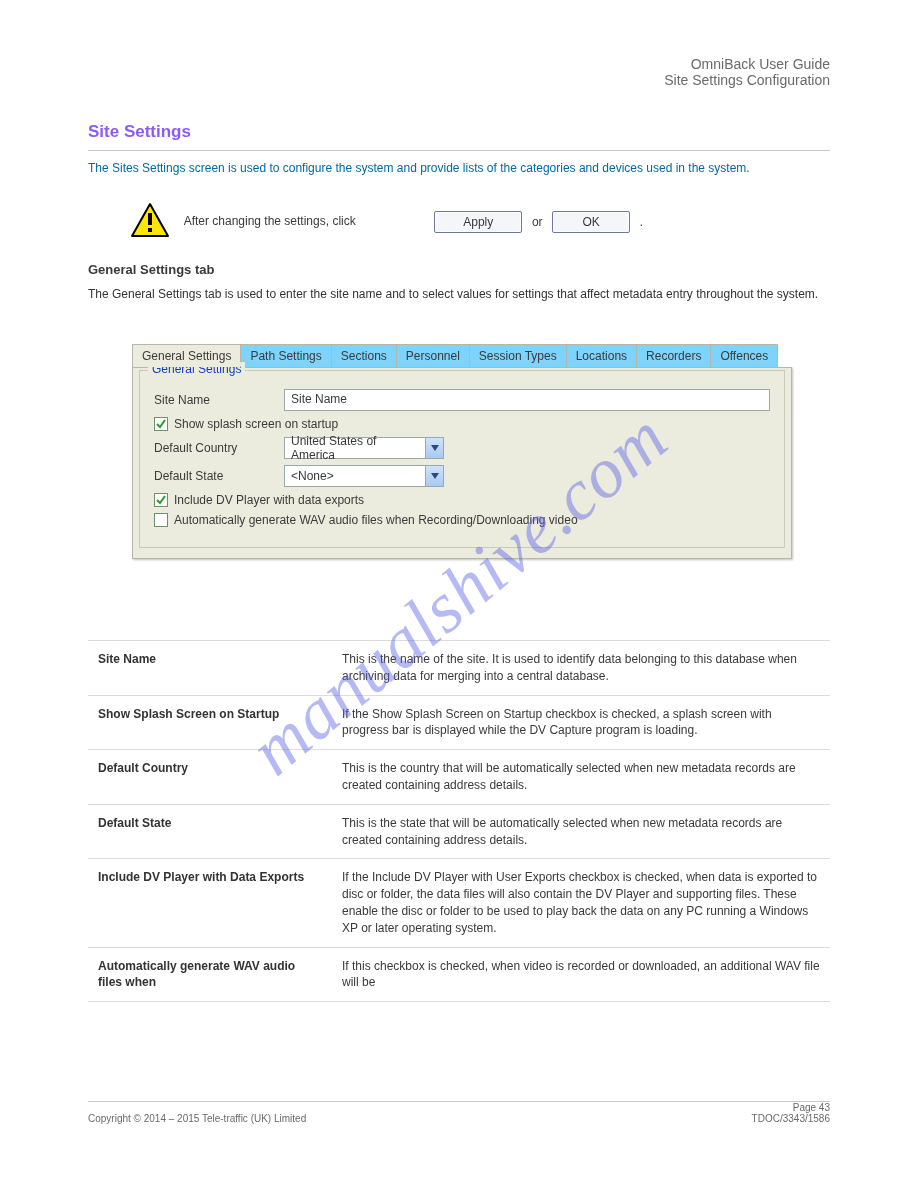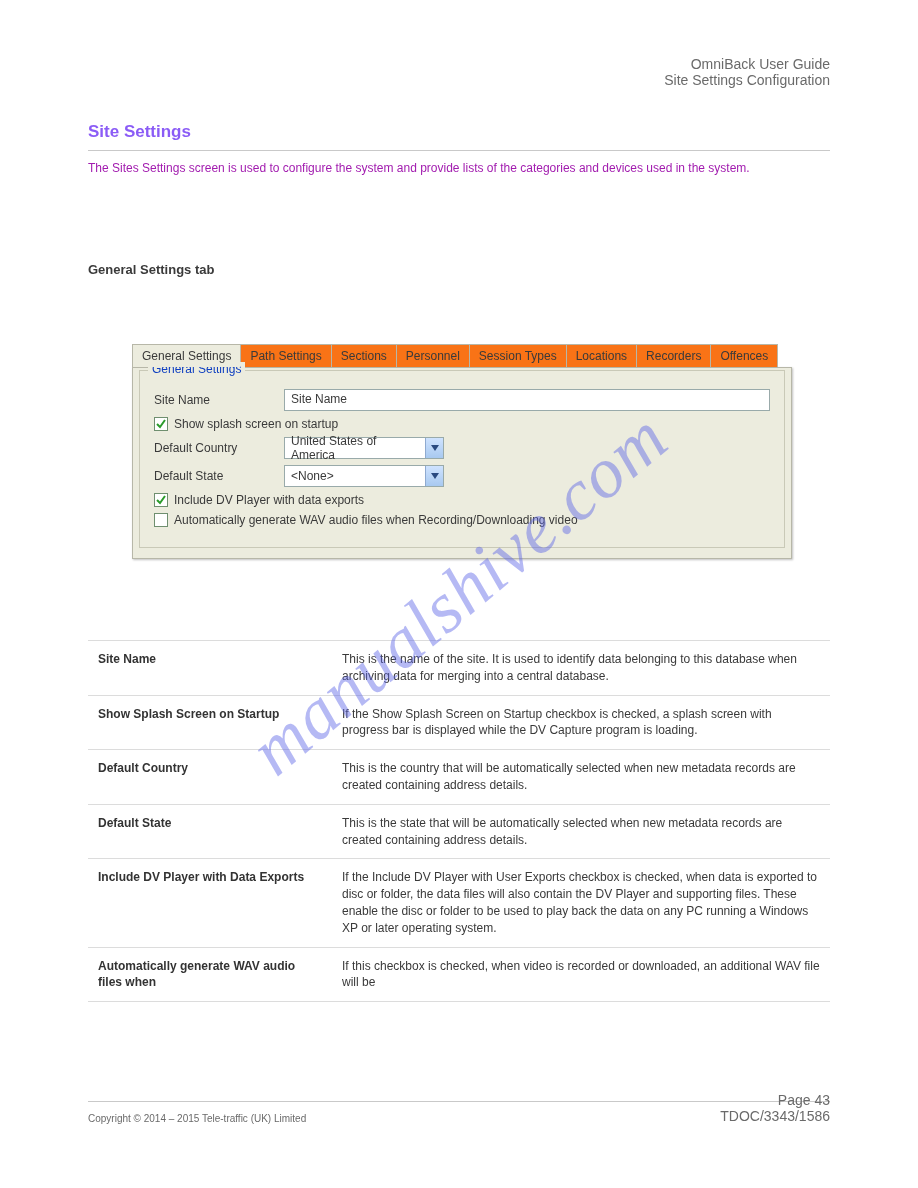--- a/index.html
+++ b/index.html
@@ -9,35 +9,35 @@
     background: #fff;
     font-family: Arial, Helvetica, sans-serif;
     font-size: 13px;
     color: #3a3a3a;
     position: relative;
   }
   .page { position: relative; width: 918px; height: 1188px; }
   .header-right { position:absolute; right:88px; top:56px; font-size:14px; color:#6a6a6a; text-align:right; }
   .section-title { position:absolute; left:88px; top:122px; font-size:17px; font-weight:bold; color:#8b5cf6; }
   .hr1 { position:absolute; left:88px; top:150px; width:742px; height:1px; background:#c9c9c9; }
-  .body1 { position:absolute; left:88px; top:160px; width:742px; font-size:12px; color:#a21caf; line-height:1.45; }
+  .body1 { position:absolute; left:88px; top:160px; width:742px; font-size:12px; color:#0369a1; line-height:1.45; }
 
   .warn-row { position:absolute; left:130px; top:202px; width:700px; }
   .warn-icon { display:inline-block; vertical-align:middle; }
   .warn-text { display:inline-block; vertical-align:middle; font-size:12px; margin-left:10px; width:245px; line-height:1.35;}
   .inline-btn { display:inline-block; vertical-align:middle; margin:0 2px; height:22px; line-height:20px; padding:0 28px; font-size:12px; background:#f4f6f9; border:1px solid #6a7a9c; border-radius:2px; box-shadow:inset 0 0 0 1px #fff; cursor:default; text-align:center; min-width:78px;}
   .warn-text2 { display:inline-block; vertical-align:middle; font-size:12px; margin:0 4px;}
 
   .sub1 { position:absolute; left:88px; top:262px; font-size:13px; font-weight:bold; color:#3a3a3a;}
   .body2 { position:absolute; left:88px; top:286px; width:742px; font-size:12px; color:#333; line-height:1.4;}
 
   
   .dialog { position:absolute; left:132px; top:344px; width:660px; }
   .tabs { display:flex; font-size:12px; }
-  .tab { padding:4px 9px 4px 9px; border:1px solid #b7b7a8; border-bottom:none; background:#f97316; margin-right:0px; border-right:none; cursor:default;}
+  .tab { padding:4px 9px 4px 9px; border:1px solid #b7b7a8; border-bottom:none; background:#7dd3fc; margin-right:0px; border-right:none; cursor:default;}
   .tab:last-child { border-right:1px solid #b7b7a8;}
   .tab.active { background:#ececde; position:relative; z-index:2;}
   .panel { border:1px solid #b7b7a8; background:#ececde; padding:2px 6px 10px 6px; box-shadow:1px 1px 2px rgba(0,0,0,.25);}
   .fieldset { border:1px solid #c9c9b7; margin:0 0 0 0; padding:12px 14px 14px 14px; position:relative; background:#ececde;}
   .legend { position:absolute; top:-9px; left:8px; background:#ececde; padding:0 4px; font-size:12px; color:#1040c0;}
   .frow { display:flex; align-items:center; margin:6px 0;}
   .flab { width:130px; font-size:12px;}
   .finput { flex:1; height:22px; border:1px solid #9aa; background:#fff; padding:2px 6px; font-size:12px;}
   .fselect { width:160px; height:22px; border:1px solid #9aa; background:#fff; padding:2px 22px 2px 6px; font-size:12px; position:relative; display:flex; align-items:center;}
   .fselect .arrow { position:absolute; right:0; top:0; width:18px; height:100%; background:linear-gradient(#cfe3ff,#a8c9f0); border-left:1px solid #8faad0; display:flex; align-items:center; justify-content:center;}
@@ -48,42 +48,57 @@
   .chkbox.checked svg{}
 
   .table-desc { position:absolute; left:88px; top:616px; width:742px; font-size:12px;}
 
   .tbl { position:absolute; left:88px; top:640px; width:742px; border-collapse:collapse; font-size:12px;}
   .tbl td { border-top:1px solid #dcdcdc; border-bottom:1px solid #dcdcdc; padding:10px 10px; vertical-align:top; line-height:1.4;}
   .tbl td.first { width:244px; font-weight:bold; color:#333;}
 
   .footer-hr { position:absolute; left:88px; bottom:86px; width:742px; height:1px; background:#c9c9c9;}
   .footer-left { position:absolute; left:88px; bottom:64px; font-size:10px; color:#6a6a6a;}
-  .footer-right { position:absolute; right:88px; bottom:64px; font-size:14px; color:#6a6a6a; text-align:right;}
+  .footer-right { position:absolute; right:88px; bottom:64px; font-size:10px; color:#6a6a6a; text-align:right;}
 
   
   .watermark { position:absolute; left:50%; top:50%; transform:translate(-50%,-50%) rotate(-40deg); font-size:72px; color:rgba(90,100,230,.45); font-family:Georgia, 'Times New Roman', serif; font-style:italic; letter-spacing:1px; white-space:nowrap; pointer-events:none; user-select:none; z-index:50;}
 </style>
 </head>
 <body>
 <div class="page">
 
 <div class="watermark">manualshive.com</div>
 
 <div class="header-right">
   <div>OmniBack User Guide</div>
   <div>Site Settings Configuration</div>
 </div>
 
 <div class="section-title">Site Settings</div>
 <div class="hr1"></div>
 <div class="body1">The Sites Settings screen is used to configure the system and provide lists of the categories and devices used in the system.</div>
 
+<div class="warn-row">
+  <span class="warn-icon">
+    <svg width="40" height="36" viewBox="0 0 40 36">
+      <polygon points="20,2 38,34 2,34" fill="#ffe600" stroke="#000" stroke-width="2" stroke-linejoin="round"></polygon>
+      <rect x="18" y="11" width="4" height="12" fill="#000"></rect>
+      <rect x="18" y="26" width="4" height="4" fill="#000"></rect>
+    </svg>
+  </span>
+  <span class="warn-text">After changing the settings, click </span>
+  <span class="inline-btn">Apply</span>
+  <span class="warn-text2"> or </span>
+  <span class="inline-btn">OK</span>
+  <span class="warn-text2">.</span>
+</div>
 
 <div class="sub1">General Settings tab</div>
+<div class="body2">The General Settings tab is used to enter the site name and to select values for settings that affect metadata entry throughout the system.</div>
 
 <div class="dialog">
   <div class="tabs">
     <div class="tab active">General Settings</div>
     <div class="tab">Path Settings</div>
     <div class="tab">Sections</div>
     <div class="tab">Personnel</div>
     <div class="tab">Session Types</div>
     <div class="tab">Locations</div>
     <div class="tab">Recorders</div>

